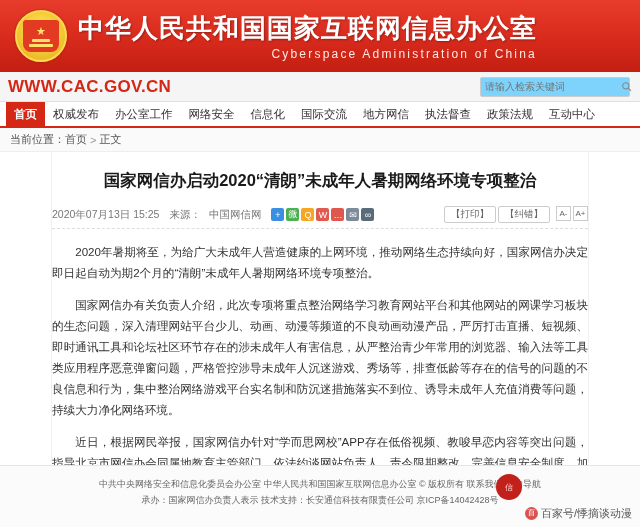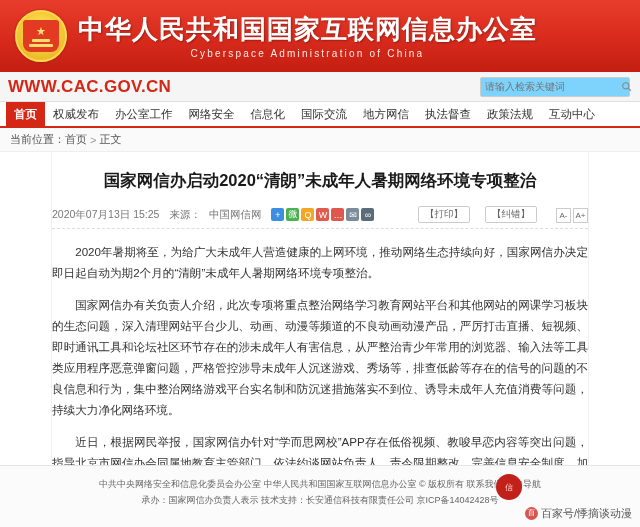--- a/index.html
+++ b/index.html
@@ -76,24 +76,24 @@
   }
   .site-title-cn {
     font-size: 26px;
     font-weight: bold;
     letter-spacing: 1px;
     line-height: 32px;
     text-shadow: 1px 1px 2px rgba(0,0,0,0.3);
     white-space: nowrap;
   }
   .site-title-en {
-    font-size: 10px;
+    font-size: 12px;
     letter-spacing: 2.2px;
     margin-top: 3px;
-    text-align: center;
+    text-align: right;
     color: #ffe9e0;
     white-space: nowrap;
   }
 
   
   .urlbar {
     height: 30px;
     background: #f5f5f5;
     border-bottom: 1px solid #e0e0e0;
     display: flex;
@@ -210,22 +210,22 @@
     width: 13px; height: 13px;
     border-radius: 2px;
     font-size: 9px;
     color: #fff;
     display: flex; align-items: center; justify-content: center;
     cursor: pointer;
   }
   .meta-right {
     margin-left: auto;
     display: flex;
-    align-items: flex-end;
-    gap: 15px;
+    align-items: flex-start;
+    gap: 2px;
   }
   .pillbtn {
     border: 1px solid #ccc;
     background: #fff;
     border-radius: 2px;
     font-size: 9.5px;
     color: #666;
     padding: 1px 6px;
     cursor: pointer;
     white-space: nowrap;

